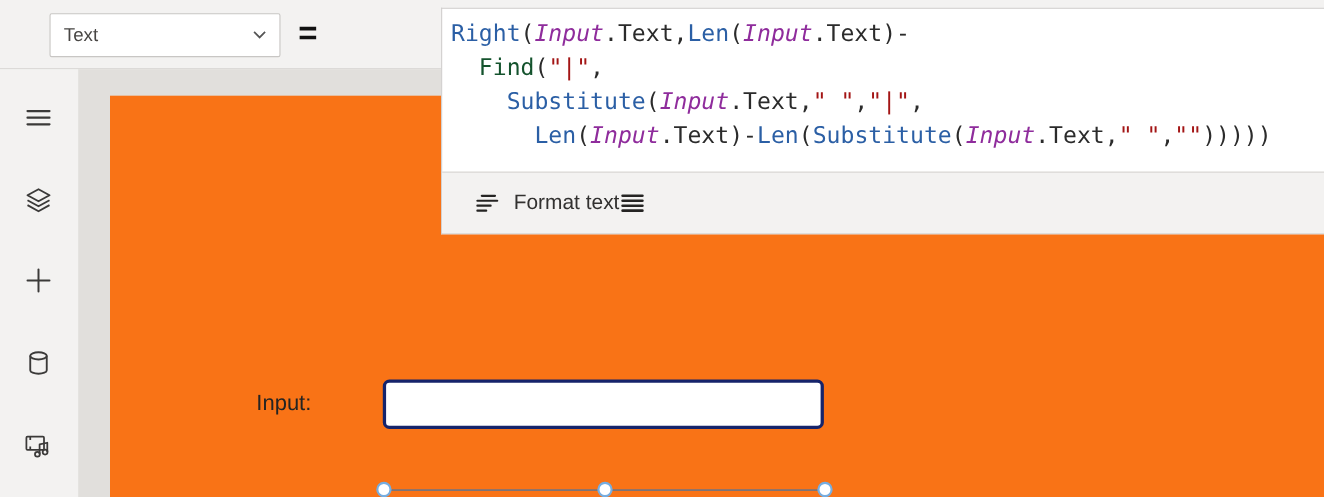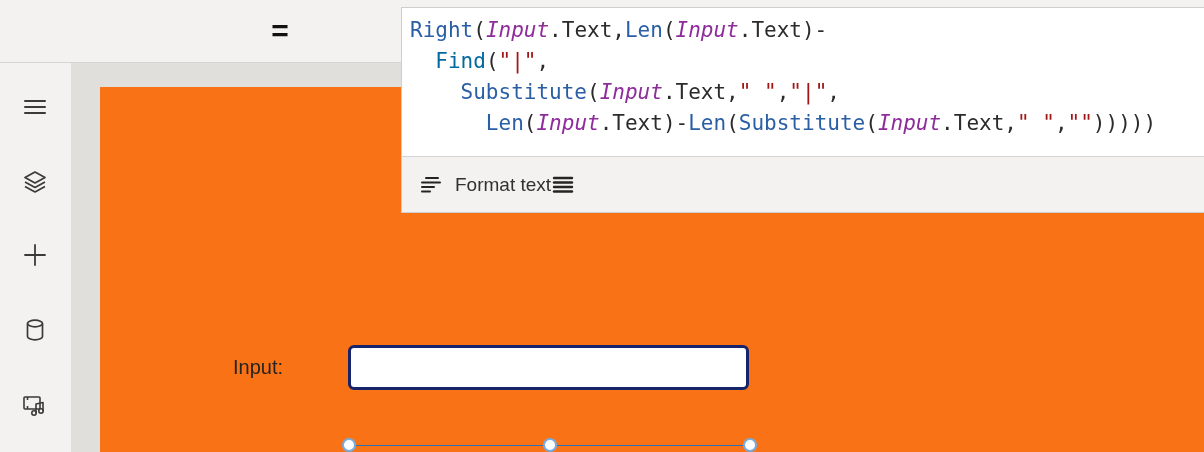--- a/index.html
+++ b/index.html
@@ -43,30 +43,36 @@
   .side-icon svg { width:28px; height:28px; display:block; }
 
   
   .formula-panel { position:absolute; left:401px; top:7px; width:803px; height:206px;
             background:#ffffff; border:1px solid #d0cecc; border-right:none; z-index:6; }
   .code { position:absolute; left:0; top:0; right:0; bottom:56px; padding:7px 4px 0 8px;
           font-family:"DejaVu Sans Mono", monospace; font-size:21px; cursor:text; overflow:hidden; }
   .code-line { white-space:pre; height:31px; line-height:31px; }
   .actions-row { position:absolute; left:0; right:0; bottom:0; height:56px;
           background:#f3f2f1; border-top:1px solid #d6d4d2;
-          display:flex; align-items:center; padding-left:17px; }
+          display:flex; align-items:center; padding-left:29px; }
   .action { display:flex; align-items:center; gap:12px; font-size:19px; color:#323130; cursor:pointer; }
   .action svg { width:24px; height:24px; display:block; }
 </style>
 </head>
 <body>
 
 <div class="app">
 
   <div class="topbar">
+    <div class="prop-dropdown">
+      <span class="val">Text</span>
+      <svg class="chev" viewBox="0 0 12 8">
+        <polyline points="1,1 6,6 11,1" fill="none" stroke="#555" stroke-width="1.6"></polyline>
+      </svg>
+    </div>
     <div class="equals">=</div>
   </div>
 
   <div class="canvas-bg"></div>
   <div class="screen">
     <span class="ctl-label input-label">Input:</span>
     <div class="input-box"></div>
 
     <div class="sel-rect">
       <div class="handle h-tl"></div>
@@ -121,21 +127,21 @@
         <circle cx="13" cy="22" r="2.2"></circle>
             <circle cx="20" cy="20" r="2.2"></circle>
       </g>
         </svg>
     </div>
   </div>
 
   <div class="formula-panel">
     <div class="code">
         <div class="code-line"><span style="color: rgb(43, 95, 165);">Right</span><span style="color: rgb(43, 43, 43);">(</span><span style="color: rgb(143, 44, 156); font-style: italic;">Input</span><span style="color: rgb(43, 43, 43);">.Text,</span><span style="color: rgb(43, 95, 165);">Len</span><span style="color: rgb(43, 43, 43);">(</span><span style="color: rgb(143, 44, 156); font-style: italic;">Input</span><span style="color: rgb(43, 43, 43);">.Text)-</span></div>
-        <div class="code-line"><span style="color: rgb(43, 43, 43);">  </span><span style="color: #0369a1;">Find</span><span style="color: rgb(43, 43, 43);">(</span><span style="color: rgb(163, 21, 21);">"|"</span><span style="color: rgb(43, 43, 43);">,</span></div>
+        <div class="code-line"><span style="color: rgb(43, 43, 43);">  </span><span style="color: #14532d;">Find</span><span style="color: rgb(43, 43, 43);">(</span><span style="color: rgb(163, 21, 21);">"|"</span><span style="color: rgb(43, 43, 43);">,</span></div>
         <div class="code-line"><span style="color: rgb(43, 43, 43);">    </span><span style="color: rgb(43, 95, 165);">Substitute</span><span style="color: rgb(43, 43, 43);">(</span><span style="color: rgb(143, 44, 156); font-style: italic;">Input</span><span style="color: rgb(43, 43, 43);">.Text,</span><span style="color: rgb(163, 21, 21);">" "</span><span style="color: rgb(43, 43, 43);">,</span><span style="color: rgb(163, 21, 21);">"|"</span><span style="color: rgb(43, 43, 43);">,</span></div>
         <div class="code-line"><span style="color: rgb(43, 43, 43);">      </span><span style="color: rgb(43, 95, 165);">Len</span><span style="color: rgb(43, 43, 43);">(</span><span style="color: rgb(143, 44, 156); font-style: italic;">Input</span><span style="color: rgb(43, 43, 43);">.Text)-</span><span style="color: rgb(43, 95, 165);">Len</span><span style="color: rgb(43, 43, 43);">(</span><span style="color: rgb(43, 95, 165);">Substitute</span><span style="color: rgb(43, 43, 43);">(</span><span style="color: rgb(143, 44, 156); font-style: italic;">Input</span><span style="color: rgb(43, 43, 43);">.Text,</span><span style="color: rgb(163, 21, 21);">" "</span><span style="color: rgb(43, 43, 43);">,</span><span style="color: rgb(163, 21, 21);">""</span><span style="color: rgb(43, 43, 43);">)))))</span></div>
       </div>
     <div class="actions-row">
       <div class="action">
         <svg viewBox="0 0 24 24">
           <g stroke="#252423" stroke-width="2" stroke-linecap="round">
             <line x1="7" y1="5" x2="19" y2="5"></line>
             <line x1="3" y1="9.5" x2="21" y2="9.5"></line>
             <line x1="3" y1="14" x2="15" y2="14"></line>

